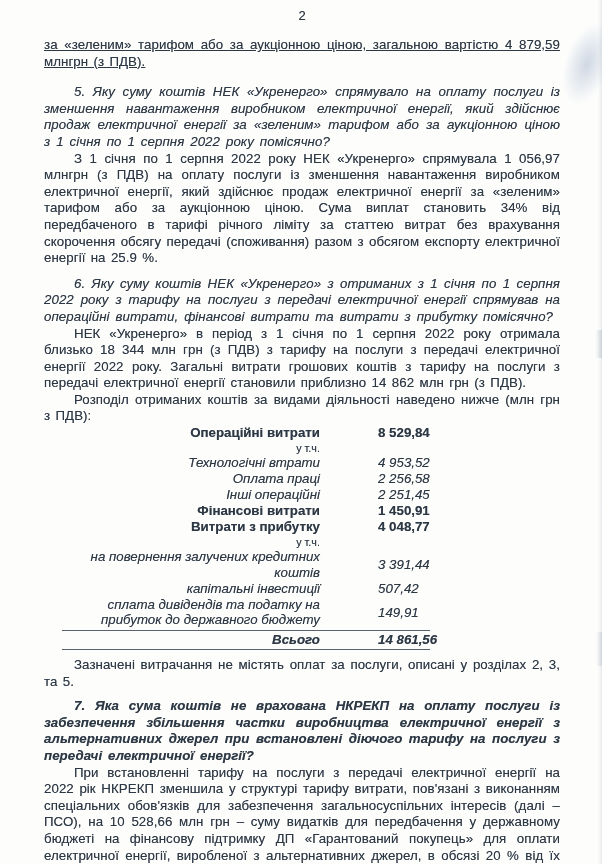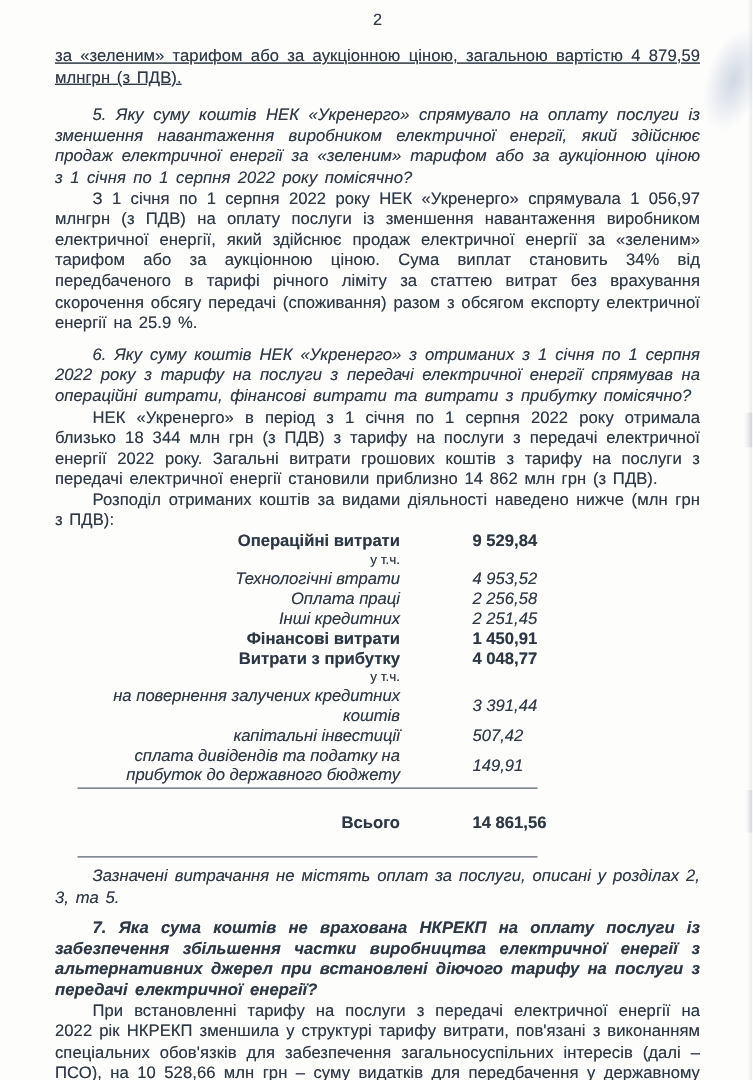--- a/index.html
+++ b/index.html
@@ -25,42 +25,43 @@
     line-height:16.6px;
     text-align:justify;
     text-indent:30px;
     word-spacing:1.6px;
     letter-spacing:0.05px;
   }
   p.cont{text-indent:0;text-decoration:underline;}
   p.q{font-style:italic;word-spacing:2.2px;}
   .gap-a{margin-top:14px;}
   .gap-b{margin-top:9px;}
-  .gap-c{margin-top:7px;font-style:italic;}
+  .gap-c{margin-top:7px;}
   .gap-d{margin-top:8px;font-weight:bold;}
   
   .xtable{
     margin-left:18px;
     width:368px;
     font-size:13.3px;
     line-height:16px;
   }
   .trow{display:flex;align-items:center;}
   .tlabel{flex:0 0 258px;text-align:right;}
   .tvalue{margin-left:58px;white-space:nowrap;}
   .trow.b{font-weight:bold;}
   .trow.i{font-style:italic;}
   .trow.tall .tlabel{line-height:14.5px;padding:1px 0;}
   .tsub{font-size:10.8px;line-height:14px;}
   .trow-total{
     border-top:1.4px solid #59636f;
     border-bottom:1.4px solid #59636f;
-    padding:19px 0;
+    padding:1px 0;
     margin-top:2px;
     font-weight:bold;
+    font-style:italic;
   }
   
   .artifact{position:absolute;pointer-events:none;}
   .artifact.blob{
     right:-8px;top:20px;width:46px;height:88px;
     background:radial-gradient(ellipse at center,#c7d1df 0%,rgba(199,209,223,0) 68%);
     transform:rotate(18deg);
     opacity:.85;
   }
   .artifact.mark1{right:0;top:330px;width:7px;height:28px;
@@ -82,35 +83,35 @@
   <p class="q gap-a">5. Яку суму коштів НЕК «Укренерго» спрямувало на оплату послуги із зменшення навантаження виробником електричної енергії, який здійснює продаж електричної енергії за «зеленим» тарифом або за аукціонною ціною з 1 січня по 1 серпня 2022 року помісячно?</p>
   <p>З 1 січня по 1 серпня 2022 року НЕК «Укренерго» спрямувала 1 056,97 млнгрн (з ПДВ) на оплату послуги із зменшення навантаження виробником електричної енергії, який здійснює продаж електричної енергії за «зеленим» тарифом або за аукціонною ціною. Сума виплат становить 34% від передбаченого в тарифі річного ліміту за статтею витрат без врахування скорочення обсягу передачі (споживання) разом з обсягом експорту електричної енергії на 25.9 %.</p>
 
   <p class="q gap-b">6. Яку суму коштів НЕК «Укренерго» з отриманих з 1 січня по 1 серпня 2022 року з тарифу на послуги з передачі електричної енергії спрямував на операційні витрати, фінансові витрати та витрати з прибутку помісячно?</p>
   <p>НЕК «Укренерго» в період з 1 січня по 1 серпня 2022 року отримала близько 18 344 млн грн (з ПДВ) з тарифу на послуги з передачі електричної енергії 2022 року. Загальні витрати грошових коштів з тарифу на послуги з передачі електричної енергії становили приблизно 14 862 млн грн (з ПДВ).</p>
   <p>Розподіл отриманих коштів за видами діяльності наведено нижче (млн грн з ПДВ):</p>
 
   <div class="xtable">
     <div class="trow b">
       <span class="tlabel">Операційні витрати</span>
-      <span class="tvalue">9 529,84</span>
+      <span class="tvalue">8 529,84</span>
     </div>
     <div class="trow tsub">
       <span class="tlabel">у т.ч.</span>
     </div>
     <div class="trow i">
       <span class="tlabel">Технологічні втрати</span>
       <span class="tvalue">4 953,52</span>
     </div>
     <div class="trow i">
       <span class="tlabel">Оплата праці</span>
       <span class="tvalue">2 256,58</span>
     </div>
     <div class="trow i">
-      <span class="tlabel">Інші кредитних</span>
+      <span class="tlabel">Інші операційні</span>
       <span class="tvalue">2 251,45</span>
     </div>
     <div class="trow b">
       <span class="tlabel">Фінансові витрати</span>
       <span class="tvalue">1 450,91</span>
     </div>
     <div class="trow b">
       <span class="tlabel">Витрати з прибутку</span>
       <span class="tvalue">4 048,77</span>
     </div>

